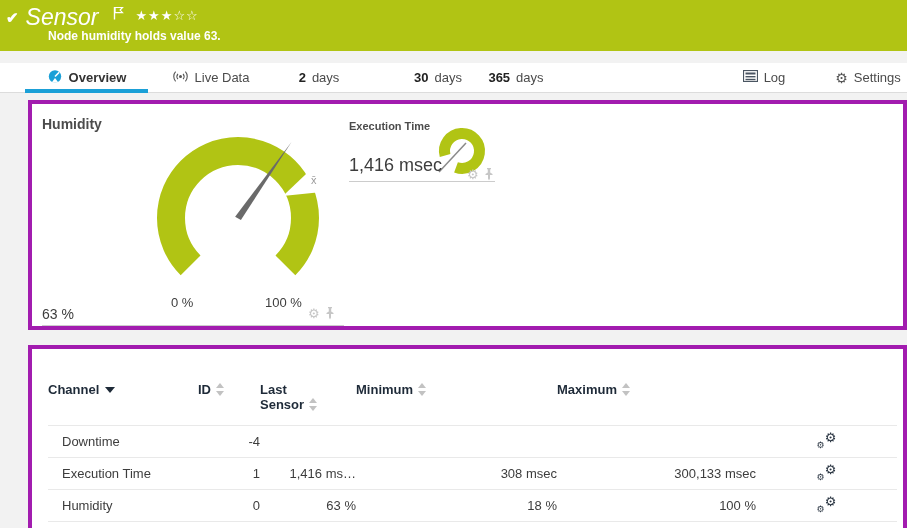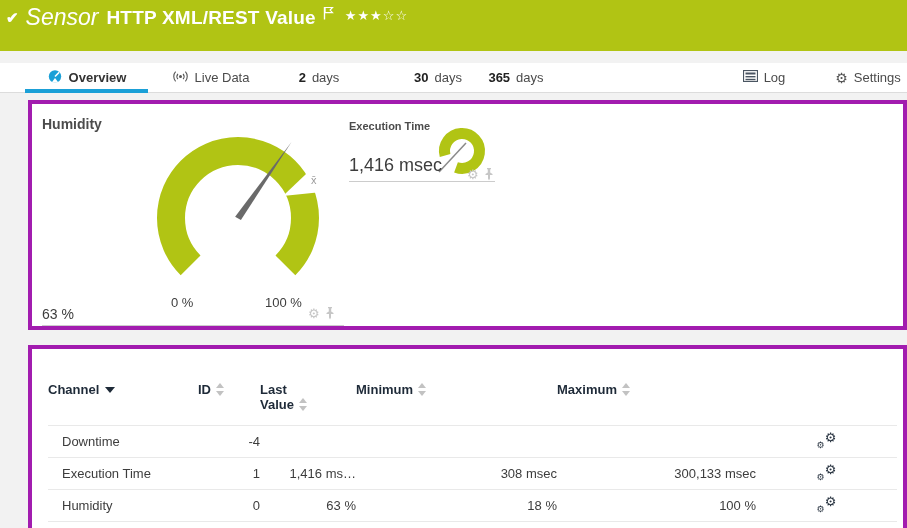--- a/index.html
+++ b/index.html
@@ -87,29 +87,29 @@
 </style>
 </head>
 <body>
 
 <div class="page">
 
   <header class="banner">
     <div class="banner-row1">
       <span class="check">✔</span>
       <span class="kind">Sensor</span>
-      <span class="sensor-title">HTTP XML/REST Value</span>
       <span class="flag">
         <svg width="13" height="14" viewBox="0 0 13 14">
           <path d="M2.5 13.5V1" stroke="#fff" stroke-width="1.4" fill="none"></path>
           <path d="M3 1.5h7.5l-2.4 2.6 2.4 2.6H3z" fill="none" stroke="#fff" stroke-width="1.2"></path>
         </svg>
       </span>
       <span class="stars">★★★☆☆</span>
     </div>
+    <div class="banner-row2">Node humidity holds value 63.</div>
   </header>
 
   <nav class="tabbar">
     <button class="tab tab-overview">
       <span>
         <svg width="16" height="15" viewBox="0 0 16 15">
           <circle cx="8" cy="7.5" r="6.2" fill="#1ba0d7"></circle>
           <path d="M4.5 13.7h7L8 9z" fill="#fff"></path>
           <line x1="8" y1="7.5" x2="12.2" y2="3.2" stroke="#fff" stroke-width="1.6"></line>
         </svg>
@@ -206,21 +206,21 @@
       <thead>
         <tr>
           <th class="col-channel">
             <span>Channel</span><span class="caret-down"></span>
           </th>
           <th class="col-id">
             <span>ID</span><span class="sort"></span>
           </th>
           <th class="col-last">
             <span class="wrap2">Last
-Value</span><span class="sort"></span>
+Sensor</span><span class="sort"></span>
           </th>
           <th class="col-min">
             <span>Minimum</span><span class="sort"></span>
           </th>
           <th class="col-max">
             <span>Maximum</span><span class="sort"></span>
           </th>
           <th class="col-actions"></th>
         </tr>
       </thead>

